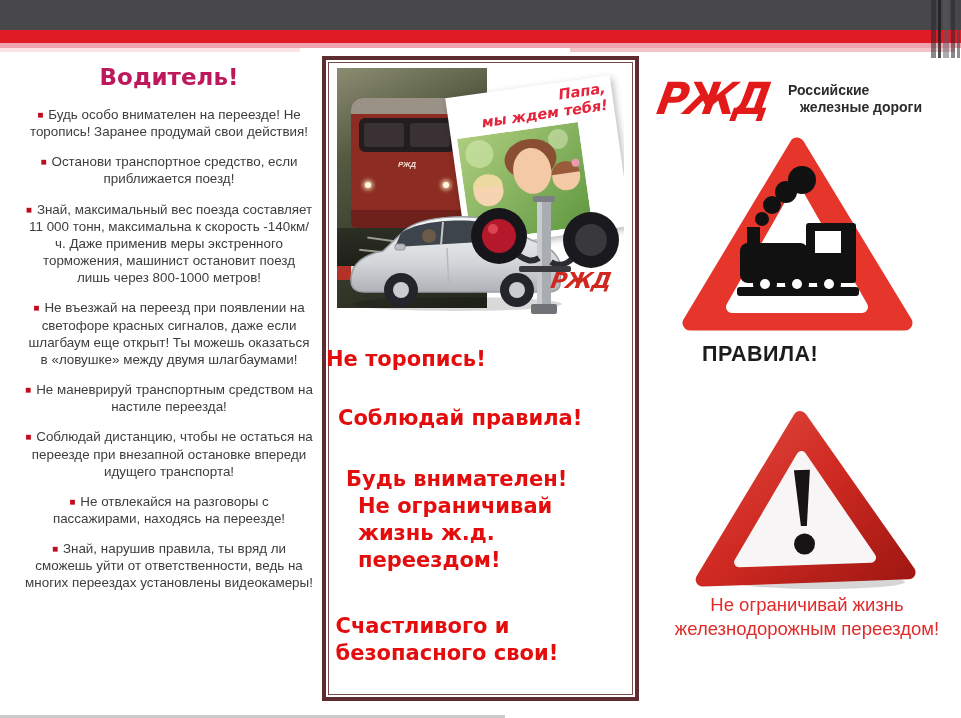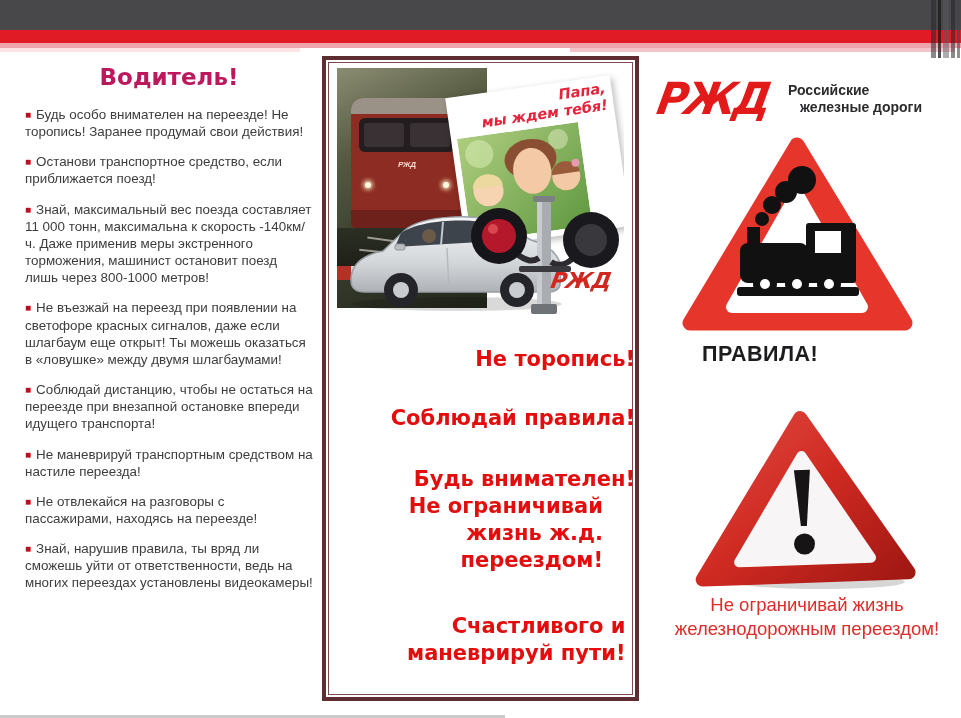--- a/index.html
+++ b/index.html
@@ -17,21 +17,21 @@
   .s1{left:931px;width:5px;} .s2{left:938px;width:3px;background:rgba(25,25,28,.75);}
   .s3{left:943px;width:6px;background:rgba(90,90,95,.5);}
   .s4{left:951px;width:4px;} .s5{left:957px;width:3px;background:rgba(70,70,75,.6);}
   .bottom-edge{left:0;bottom:0;width:505px;height:3px;background:#cbcbcb;}
 
   
   .left-panel{left:25px;top:60px;width:288px;}
   .lp-title{color:#be185d;font-size:23px;font-weight:bold;text-align:center;
             font-family:"DejaVu Sans",sans-serif;margin:4px 0 16px 0;}
   .lp-list{list-style:none;margin:0;padding:0;}
-  .lp-item{color:#3d3d3f;font-size:13.4px;line-height:1.28;margin-bottom:13px;}
+  .lp-item{color:#3d3d3f;font-size:13.4px;line-height:1.28;margin-bottom:13px;text-align:center;}
   .lp-item::before{content:"■";color:#c00d1e;font-size:10px;margin-right:5px;
                    position:relative;top:-1px;}
 
   
   .mid-box{left:322px;top:56px;width:309px;height:637px;background:#fff;
            border:4px solid #5d2d32;
            box-shadow:inset 0 0 0 2px #ffffff, inset 0 0 0 3px #7d4a50;}
   .collage{position:absolute;left:11px;top:8px;width:287px;height:255px;overflow:hidden;}
   .train-photo{position:absolute;left:0;top:0;width:150px;height:240px;
       background:linear-gradient(155deg,#8b8d72 0%,#555a41 30%,#33382a 70%,#23261c 100%);}
@@ -62,24 +62,24 @@
   .caption{position:absolute;right:6px;top:4px;text-align:right;color:#e5243c;
       font-weight:bold;font-style:italic;font-size:14.5px;line-height:1.2;
       font-family:"DejaVu Sans",sans-serif;}
   .photo-green{position:absolute;left:6px;bottom:6px;width:122px;height:104px;}
   .rzd-small{position:absolute;left:214px;top:200px;color:#d0281f;font-weight:bold;
       font-style:italic;font-size:22px;transform:skewX(-10deg);letter-spacing:-1px;
       font-family:"DejaVu Sans",sans-serif;}
   .car-wrap{position:absolute;left:0;top:132px;width:234px;height:118px;}
   .signal-wrap{position:absolute;left:128px;top:128px;width:160px;height:124px;}
 
-  .slogans{position:absolute;left:0;top:268px;width:100%;text-align:right;
+  .slogans{position:absolute;left:0;top:268px;width:100%;text-align:left;
       color:#e40d0d;font-weight:bold;font-family:"DejaVu Sans",sans-serif;}
   .slogan{font-size:21px;line-height:1.3;margin:0 auto;}
-  .slg-1{margin-top:18px;} .slg-2{margin-top:32px;padding-left:12px;} .slg-3{margin-top:33px;}
+  .slg-1{margin-top:18px;} .slg-2{margin-top:32px;padding-left:12px;} .slg-3{margin-top:33px;margin-left:20px;}
   .slg-4{width:245px;} .slg-5{margin-top:38px;width:290px;}
 
   
   .rzd-logo{left:658px;top:74px;color:#e21a1a;font-weight:bold;font-style:italic;
       font-size:42px;transform:skewX(-10deg) scaleY(1.05);letter-spacing:-3px;
       font-family:"DejaVu Sans",sans-serif;}
   .company{left:788px;top:82px;color:#2b2b2d;font-weight:bold;font-size:14px;
       line-height:1.2;}
   .company .l2{padding-left:12px;}
   .loco-sign{left:680px;top:131px;}
@@ -104,22 +104,22 @@
 <div class="abs stripe s5"></div>
 <div class="abs bottom-edge"></div>
 
 <div class="abs left-panel">
   <div class="lp-title">Водитель!</div>
   <ul class="lp-list">
     <li class="lp-item">Будь особо внимателен на переезде! Не торопись! Заранее продумай свои действия!</li>
     <li class="lp-item">Останови транспортное средство, если приближается поезд!</li>
     <li class="lp-item">Знай, максимальный вес поезда составляет 11 000 тонн, максимальна к скорость -140км/ч. Даже применив меры экстренного торможения, машинист остановит поезд лишь через 800-1000 метров!</li>
     <li class="lp-item">Не въезжай на переезд при появлении на светофоре красных сигналов, даже если шлагбаум еще открыт! Ты можешь оказаться в «ловушке» между двумя шлагбаумами!</li>
+    <li class="lp-item">Не маневрируй транспортным средством на настиле переезда!</li>
     <li class="lp-item">Соблюдай дистанцию, чтобы не остаться на переезде при внезапной остановке впереди идущего транспорта!</li>
-    <li class="lp-item">Не маневрируй транспортным средством на настиле переезда!</li>
     <li class="lp-item">Не отвлекайся на разговоры с пассажирами, находясь на переезде!</li>
     <li class="lp-item">Знай, нарушив правила, ты вряд ли сможешь уйти от ответственности, ведь на многих переездах установлены видеокамеры!</li>
   </ul>
 </div>
 
 <div class="abs mid-box">
 
   <div class="collage">
 
     <div class="train-photo">
@@ -205,21 +205,21 @@
     </svg>
 
     <div class="rzd-small">РЖД</div>
   </div>
 
   <div class="slogans">
     <div class="slogan slg-1">Не торопись!</div>
     <div class="slogan slg-2">Соблюдай правила!</div>
     <div class="slogan slg-3">Будь внимателен!</div>
     <div class="slogan slg-4">Не ограничивай жизнь ж.д. переездом!</div>
-    <div class="slogan slg-5">Счастливого и маневрируй пути!</div>
+    <div class="slogan slg-5">Счастливого и безопасного свои!</div>
   </div>
 </div>
 
 <div class="abs rzd-logo">РЖД</div>
 
 <div class="abs company">
   <div>Российские</div>
   <div class="l2">железные дороги</div>
 </div>
 

